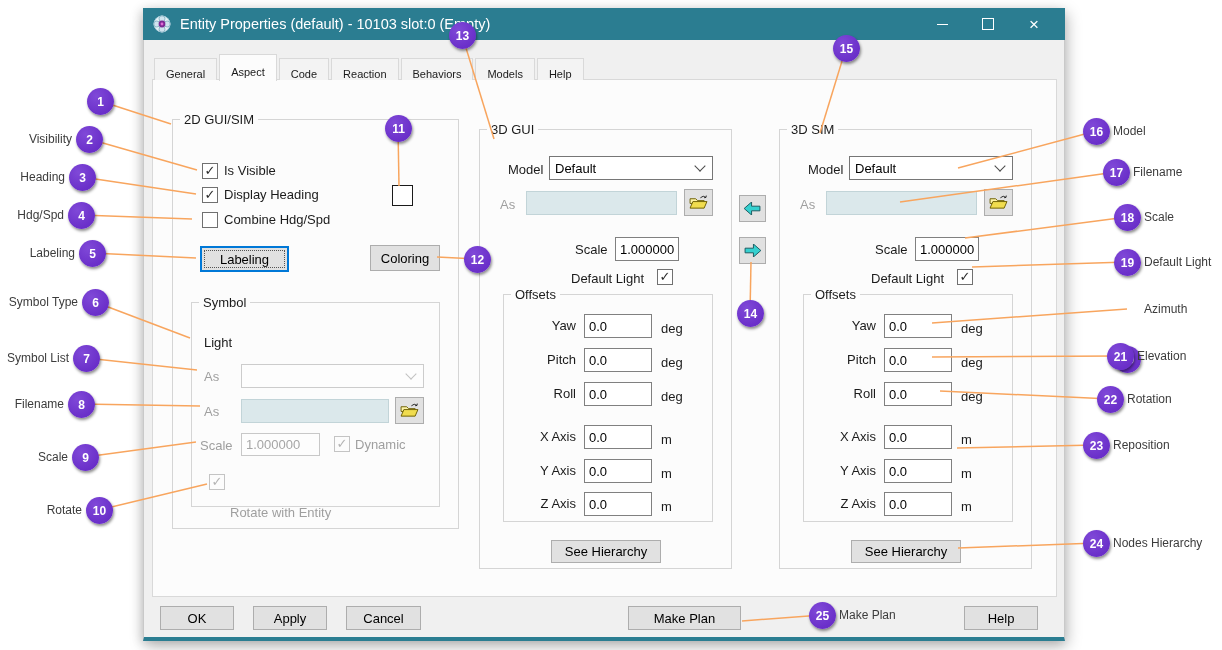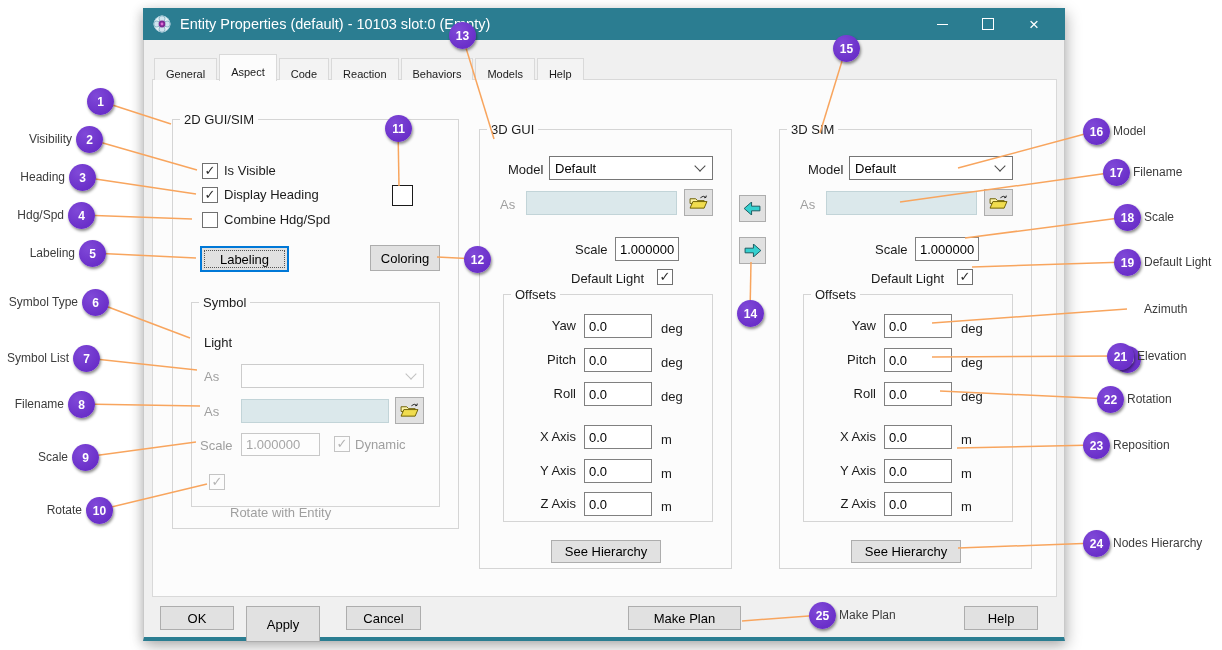--- a/index.html
+++ b/index.html
@@ -327,21 +327,21 @@
               <input class="txt" value="0.0" style="">
               <span class="offunit">m</span>
             </div>
         </div>
 
         <div class="btn" style="left:71px;top:410px;width:110px;height:23px;">See Hierarchy</div>
       </div>
     </div>
 
     <div class="btn" style="left:16px;top:598px;width:74px;height:24px;">OK</div>
-    <div class="btn" style="left:102px;top:598px;width:74px;height:36px;">Apply</div>
+    <div class="btn" style="left:109px;top:598px;width:74px;height:24px;">Apply</div>
     <div class="btn" style="left:202px;top:598px;width:75px;height:24px;">Cancel</div>
     <div class="btn" style="left:484px;top:598px;width:113px;height:24px;">Make Plan</div>
     <div class="btn" style="left:820px;top:598px;width:74px;height:24px;">Help</div>
   </div>
 
   <svg id="callout-svg">
       <line x1="100" y1="101" x2="171" y2="124"></line>
       <line x1="89" y1="139" x2="197" y2="170"></line>
       <line x1="82" y1="177" x2="196" y2="194"></line>
       <line x1="81" y1="215" x2="192" y2="219"></line>

